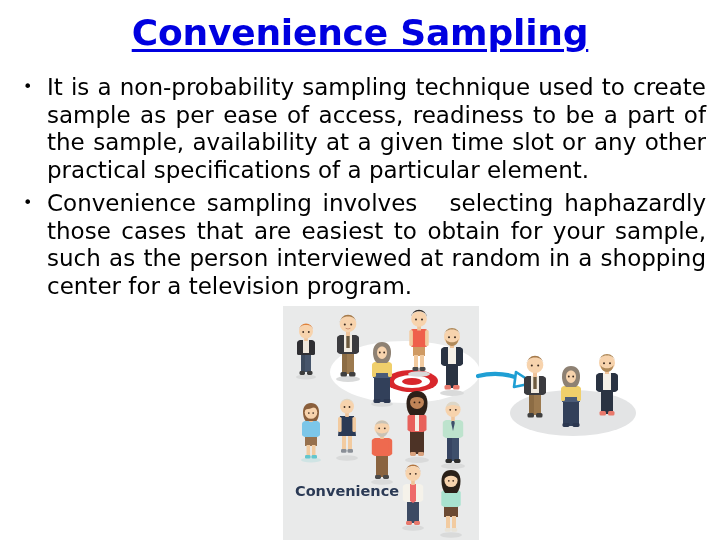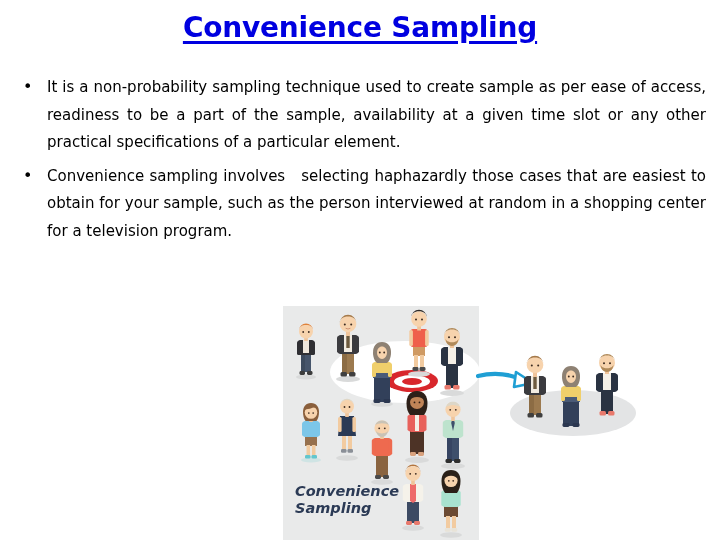--- a/index.html
+++ b/index.html
@@ -24,21 +24,21 @@
   }
 
   
   #slide-title {
     position: absolute;
     top: 12px;
     left: 0;
     width: 720px;
     text-align: center;
     font-family: "DejaVu Sans", sans-serif;
-    font-size: 28px;
+    font-size: 36px;
     font-weight: bold;
     color: #0000e0;
     letter-spacing: -0.2px;
     line-height: 1.15;
     white-space: nowrap;
   }
   #slide-title .tt-underline {
     text-decoration: underline;
     text-underline-offset: 4px;
     text-decoration-thickness: 3px;
@@ -54,21 +54,21 @@
   ul.bullets {
     list-style: none;
     margin: 0;
     padding: 0;
   }
   li.bullet {
     position: relative;
     padding-left: 33px;
     margin-bottom: 6px;
     font-family: "DejaVu Sans", sans-serif;
-    font-size: 15px;
+    font-size: 23px;
     line-height: 27.5px;
     color: #000000;
     text-align: justify;
     text-justify: inter-word;
   }
   li.bullet::before {
     content: "\2022";
     position: absolute;
     left: 9px;
     top: -1px;
@@ -97,21 +97,20 @@
   }
   #illus-label {
     position: absolute;
     left: 12px;
     top: 177px;
     font-family: "DejaVu Sans", sans-serif;
     font-size: 14.5px;
     font-weight: bold;
     line-height: 17px;
     color: #2b3a55;
-    font-style: italic;
   }
   
   #crowd-highlight {
     position: absolute;
     left: 47px;
     top: 35px;
     width: 150px;
     height: 62px;
     background: #ffffff;
     border-radius: 50%;
@@ -423,21 +422,20 @@
         <path d="M16 1C9.5 1 6.5 5.5 6.5 12c0 5 1.5 9.5 3.5 12h12c2-2.5 3.5-7 3.5-12C25.5 5.5 22.5 1 16 1z" fill="#2a2018"></path>
         <circle cx="16" cy="11.5" r="6.6" fill="#f7d3ad"></circle>
         <path d="M9.4 10.2C9.4 5.6 12.4 3 16 3s6.6 2.6 6.6 7.2c-1-2.3-3.2-3.5-6.6-3.5s-5.6 1.2-6.6 3.5z" fill="#2a2018"></path>
         <circle cx="13.8" cy="11.8" r="0.85" fill="#3a2a20"></circle>
         <circle cx="18.2" cy="11.8" r="0.85" fill="#3a2a20"></circle>
       </svg>
     </div>
 
     <div id="illus-label">
       <div>Convenience</div>
-      <div>Sampling</div>
     </div>
 
     <svg id="arrow-svg" viewBox="0 0 70 40">
       <path d="M2 20 C 18 16, 34 17, 52 26" stroke="#1f9fd4" stroke-width="4.2" fill="none" stroke-linecap="round"></path>
       <path d="M40 16 L 57 27 L 38 31 Z" fill="#ffffff" stroke="#1f9fd4" stroke-width="2.6" stroke-linejoin="round"></path>
     </svg>
 
     <div class="person" style="left:235px; top:48px;">
       <svg width="34" height="70" viewBox="0 0 34 70">
         <rect x="11" y="38" width="12" height="23" fill="#9c7a4f"></rect>

